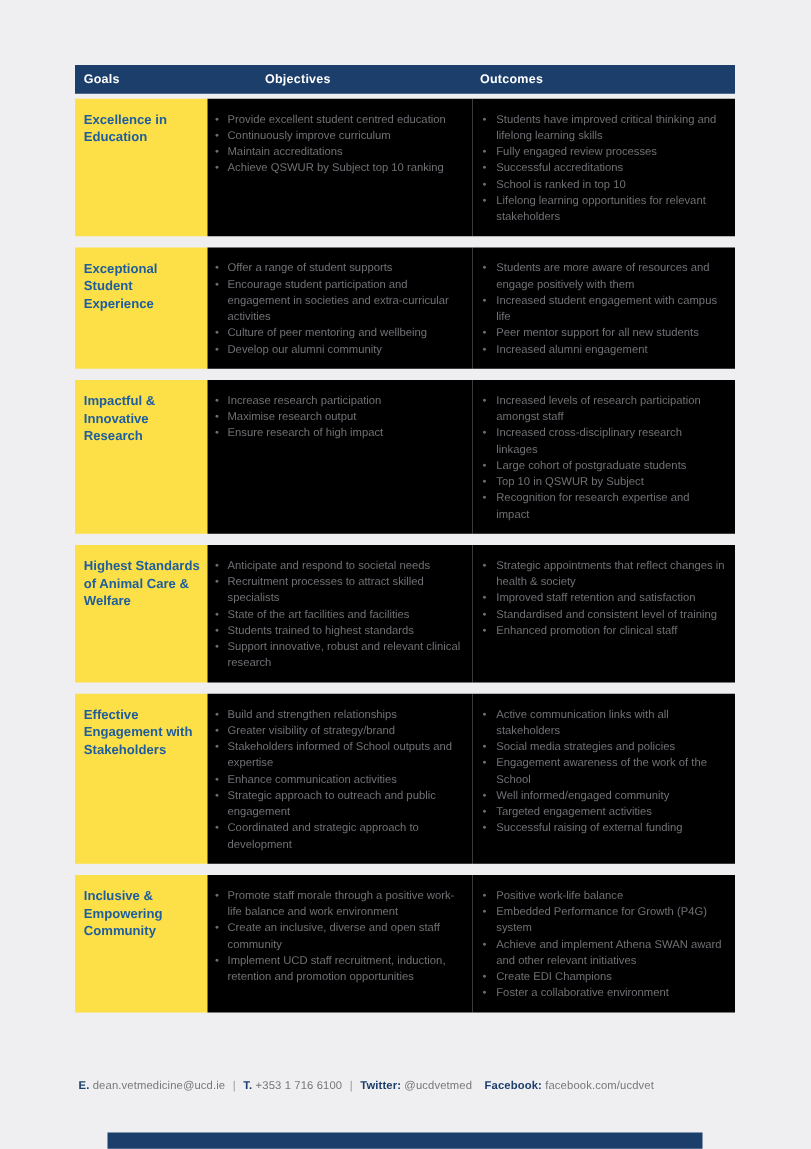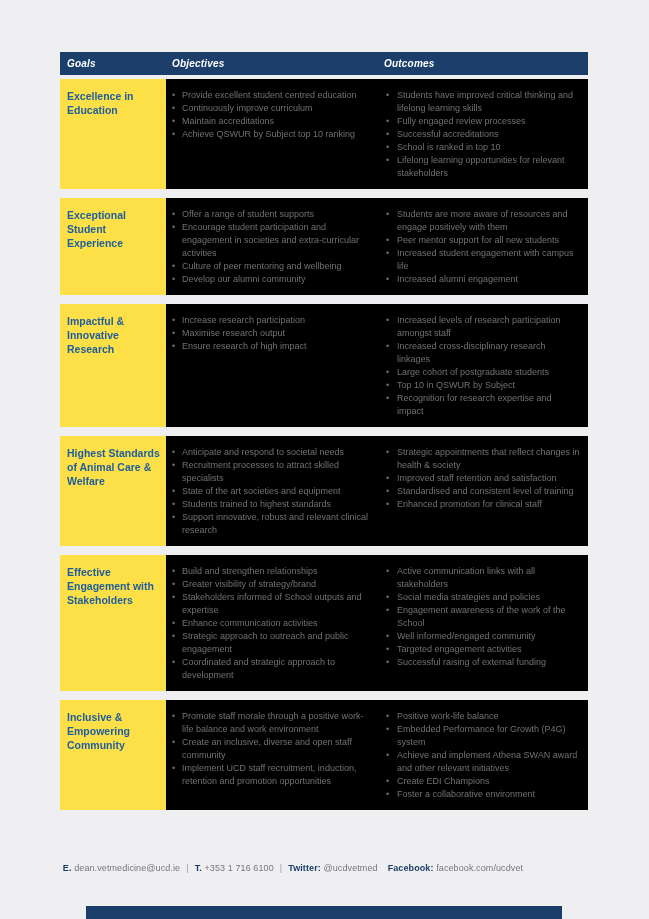--- a/index.html
+++ b/index.html
@@ -18,24 +18,23 @@
   .thead {
     display:grid;
     grid-template-columns:106px 212px 210px;
     align-items:center;
     height:23px;
     background:#1b3e6b;
     color:#ffffff;
     font-size:10px;
     font-weight:bold;
     letter-spacing:0.2px;
-    font-style:italic;
   }
   .thead .hc1 { padding-left:7px; }
-  .thead .hc2 { padding-left:6px; }
+  .thead .hc2 { padding-left:6px;margin-left:40px; }
   .thead .hc3 { padding-left:6px; }
   .tbody { margin-top:4px; }
   .trow {
     display:grid;
     grid-template-columns:106px 212px 210px;
   }
   .trow + .trow { margin-top:9px; }
   .goal-cell {
     background:#fde047;
     padding:10px 6px 9px 7px;
@@ -132,22 +131,22 @@
       <ul>
             <li>Offer a range of student supports</li>
             <li>Encourage student participation and engagement in societies and extra-curricular activities</li>
             <li>Culture of peer mentoring and wellbeing</li>
             <li>Develop our alumni community</li>
           </ul>
     </div>
     <div class="list-cell out-cell">
       <ul>
             <li>Students are more aware of resources and engage positively with them</li>
+            <li>Increased student engagement with campus life</li>
             <li>Peer mentor support for all new students</li>
-            <li>Increased student engagement with campus life</li>
             <li>Increased alumni engagement</li>
           </ul>
     </div>
   </div>
 
   <div class="trow">
     <div class="goal-cell">
       <span>Impactful &amp; Innovative Research</span>
     </div>
     <div class="list-cell obj-cell">
@@ -169,21 +168,21 @@
   </div>
 
   <div class="trow">
     <div class="goal-cell">
       <span>Highest Standards of Animal Care &amp; Welfare</span>
     </div>
     <div class="list-cell obj-cell">
       <ul>
             <li>Anticipate and respond to societal needs</li>
             <li>Recruitment processes to attract skilled specialists</li>
-            <li>State of the art societies and equipment</li>
+            <li>State of the art facilities and facilities</li>
             <li>Students trained to highest standards</li>
             <li>Support innovative, robust and relevant clinical research</li>
           </ul>
     </div>
     <div class="list-cell out-cell">
       <ul>
             <li>Strategic appointments that reflect changes in health &amp; society</li>
             <li>Improved staff retention and satisfaction</li>
             <li>Standardised and consistent level of training</li>
             <li>Enhanced promotion for clinical staff</li>

